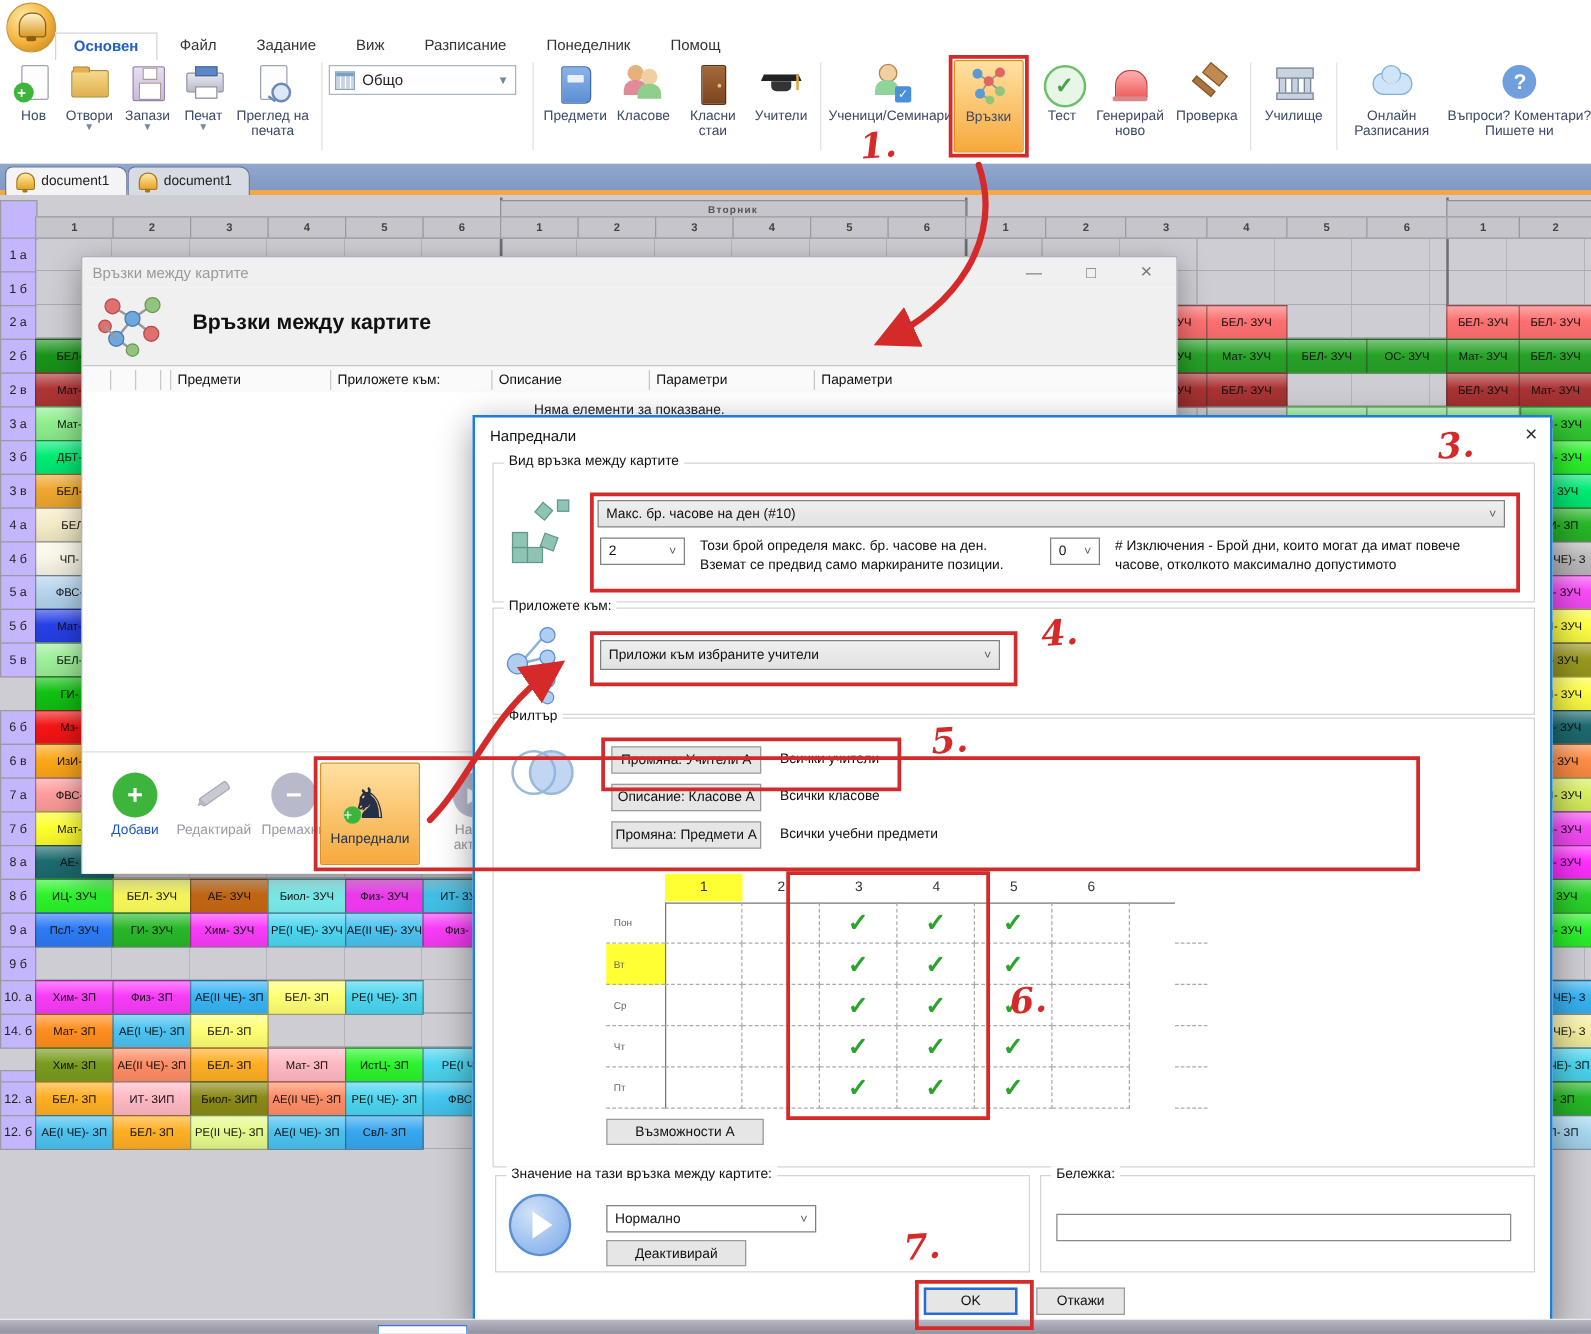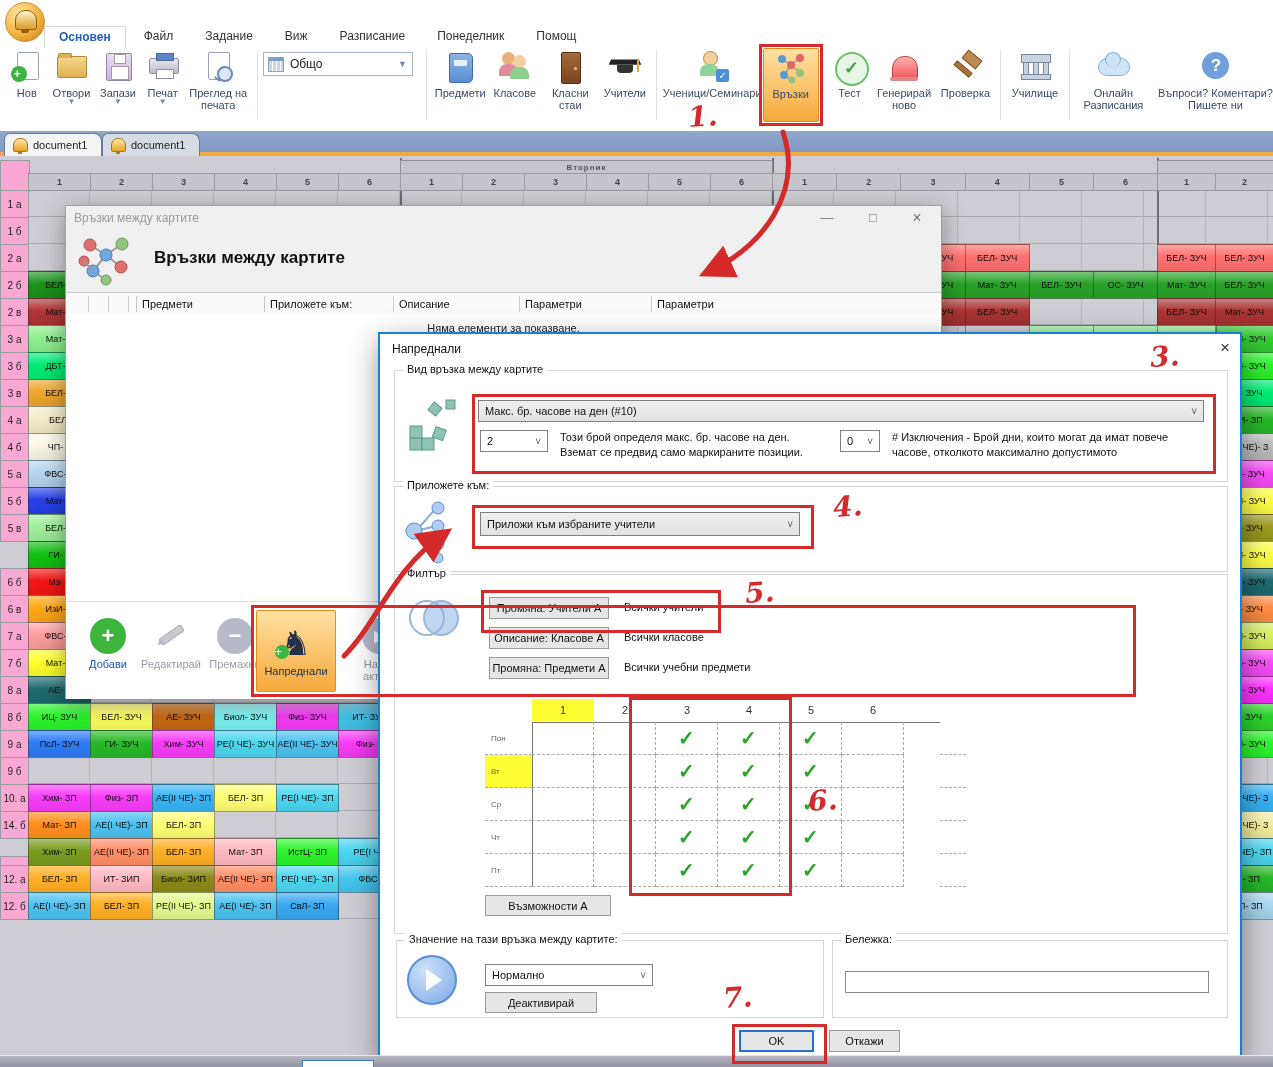--- a/index.html
+++ b/index.html
@@ -75,21 +75,21 @@
   .mini-bell:after{content:"";position:absolute;left:4px;bottom:-3px;width:4px;height:3px;background:#a87818;border-radius:1px;}
   #tab-underline{left:0;top:152px;width:1273px;height:4px;background:#f2a945;}
   
   #tt{left:0;top:156px;width:1273px;height:899px;background:#cdcdd3;overflow:hidden;}
   #gridlines{position:absolute;left:28px;top:34px;width:1245px;height:730px;
      background:repeating-linear-gradient(to bottom,transparent 0 26px,#aaaab2 26px 27px),
                 repeating-linear-gradient(to right,transparent 0 61px,#b4b4bb 61px 62px);}
   .daysep{position:absolute;top:2px;width:2px;height:762px;background:#6e6e78;}
   .dayhdr{position:absolute;background:#c5c5cb;border:1px solid #8f8f97;font-size:8px;font-weight:bold;color:#555;display:flex;align-items:center;justify-content:center;letter-spacing:1px;}
   .phdr{position:absolute;background:#c5c5cb;border:1px solid #9a9aa1;font-size:9px;font-weight:bold;color:#444;display:flex;align-items:center;justify-content:center;}
-  .rlabel{position:absolute;background:#f9a8d4;border:1px solid #9a9aa1;font-size:10px;color:#222;display:flex;align-items:center;justify-content:center;}
+  .rlabel{position:absolute;background:#c4b5fd;border:1px solid #9a9aa1;font-size:10px;color:#222;display:flex;align-items:center;justify-content:center;}
   .tcell{position:absolute;border:1px solid rgba(40,40,40,.45);font-size:9px;line-height:9px;color:#101010;display:flex;align-items:center;justify-content:center;text-align:center;overflow:hidden;
      background-image:linear-gradient(rgba(255,255,255,.38),rgba(255,255,255,0) 45%,rgba(0,0,0,.07));}
   
   .win{position:absolute;background:#fff;border:1px solid #9aa0a8;box-shadow:0 6px 22px rgba(0,0,0,.35);}
   .wtitle{position:absolute;left:0;top:0;right:0;height:24px;background:#f0f0f0;font-size:12px;color:#9a9a9a;display:flex;align-items:center;padding-left:8px;box-sizing:border-box;}
   .wctrl{position:absolute;top:0;width:44px;height:24px;text-align:center;line-height:24px;color:#777;font-size:13px;}
   .gbx{position:absolute;border:1px solid #d5d5d5;}
   .gbx>.glabel{position:absolute;left:8px;top:-8px;background:#fff;padding:0 4px;font-size:11px;color:#111;}
   .dd{position:absolute;border:1px solid #808080;background:linear-gradient(#efefef,#e2e2e2);font-size:11px;color:#111;display:flex;align-items:center;padding:0 6px;box-sizing:border-box;}
   .ddw{background:#fff;}

